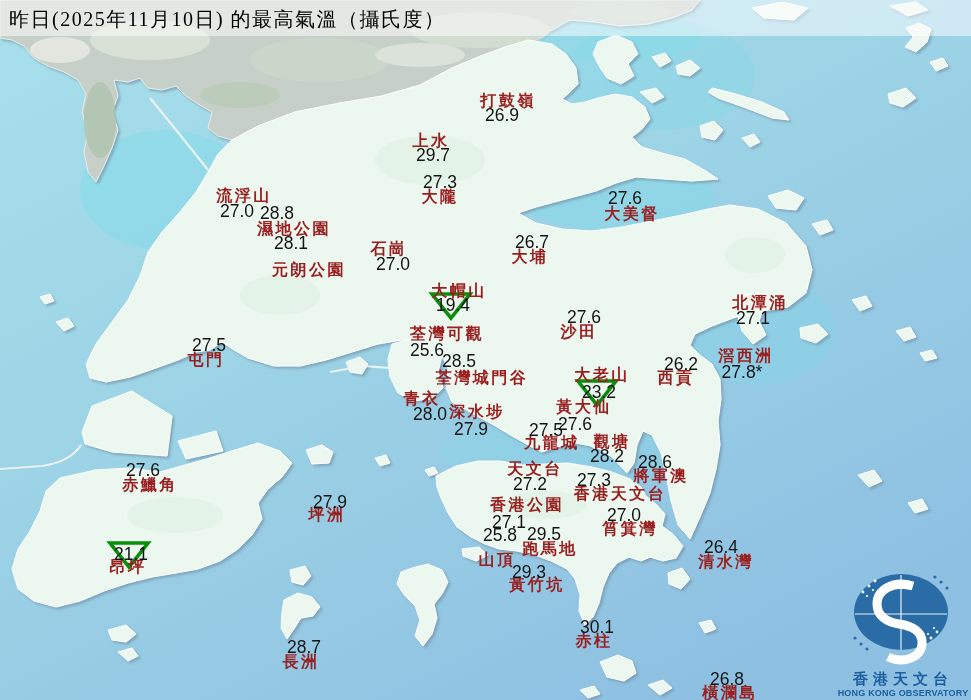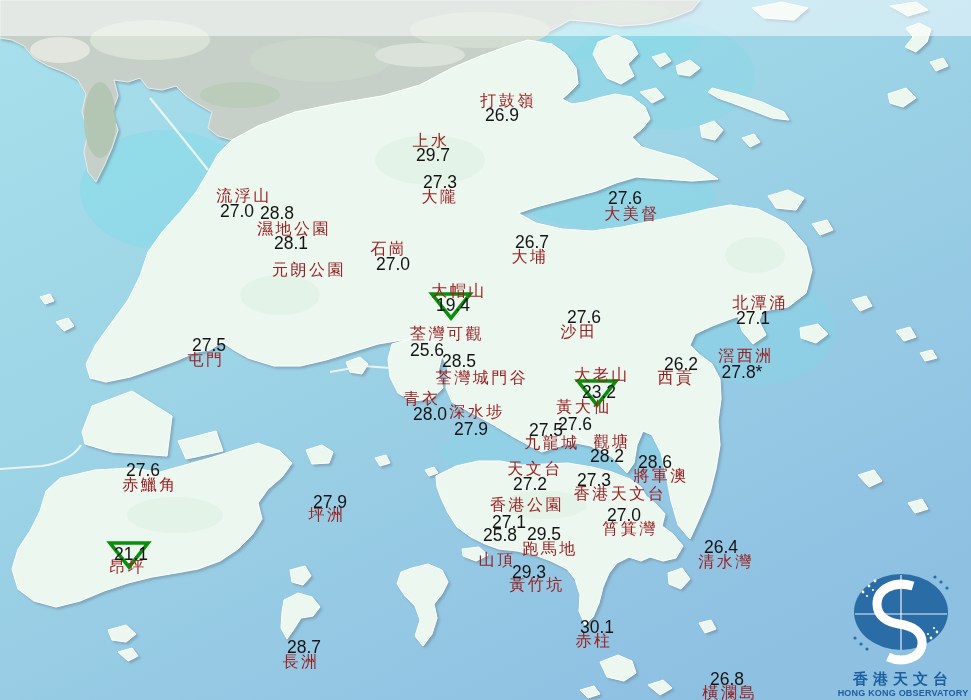--- a/index.html
+++ b/index.html
@@ -15,21 +15,21 @@
   }
   .map-title{
     position:absolute;left:9px;top:6px;z-index:5;
     font-family:"Liberation Serif","DejaVu Serif",serif;
     font-size:20px;color:#000;letter-spacing:1.5px;white-space:nowrap;
   }
   .stations-layer{position:absolute;left:0;top:0;width:971px;height:536px;z-index:6;margin-top:44px;}
   .st-name{
     position:absolute;transform:translate(-50%,-50%);
     font-family:"Liberation Serif","DejaVu Serif",serif;
-    font-size:16px;font-weight:400;color:#9a2020;
+    font-size:16px;font-weight:700;color:#9a2020;
     letter-spacing:2.5px;white-space:nowrap;z-index:8;line-height:1;
   }
   .st-value{
     position:absolute;transform:translate(-50%,-50%);
     font-family:"Liberation Sans","DejaVu Sans",sans-serif;
     font-size:17.5px;color:#141414;white-space:nowrap;z-index:9;line-height:1;
   }
   .st-marker{
     position:absolute;transform:translate(-50%,-50%);
     width:46px;height:32px;z-index:7;
@@ -191,20 +191,21 @@
     </g>
 
     <g stroke="#f2f6f2" stroke-width="2.2" fill="none" opacity="0.9">
       <path d="M 150,98 Q 178,132 208,170"></path>
       <path d="M 0,469 L 42,466 C 62,463 74,456 81,445"></path>
       <path d="M 330,372 L 364,366 L 390,368"></path>
     </g>
   </svg>
 
   <div class="title-band"></div>
+  <div class="map-title">昨日(2025年11月10日) 的最高氣溫（攝氏度）</div>
 
   <div class="stations-layer">
       <div class="st-value" style="left: 502px; top: 72px;">26.9</div>
       <div class="st-name" style="left: 508px; top: 57px;">打鼓嶺</div>
       <div class="st-value" style="left: 433px; top: 112px;">29.7</div>
       <div class="st-name" style="left: 431px; top: 97px;">上水</div>
       <div class="st-value" style="left: 440px; top: 139px;">27.3</div>
       <div class="st-name" style="left: 440px; top: 153px;">大隴</div>
       <div class="st-value" style="left: 237px; top: 168px;">27.0</div>
       <div class="st-name" style="left: 244px; top: 152px;">流浮山</div>

